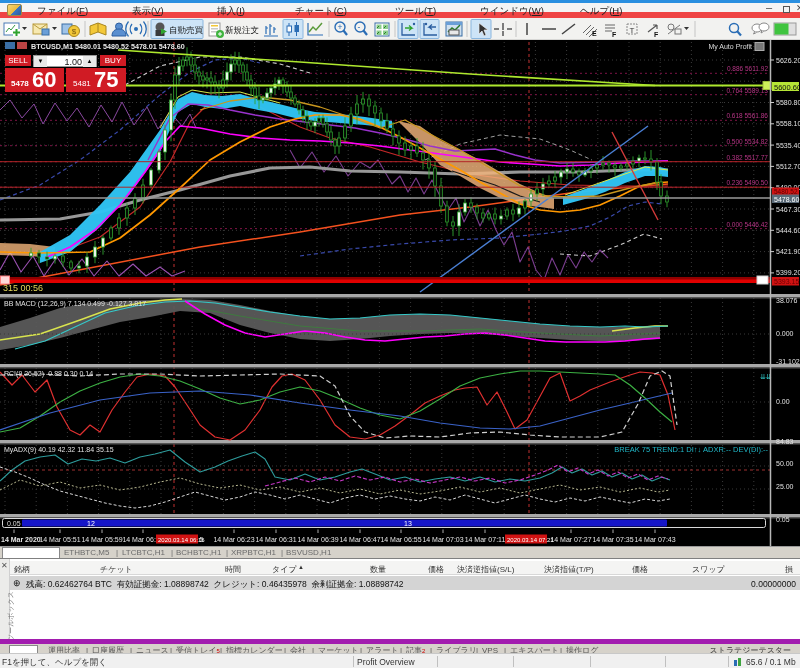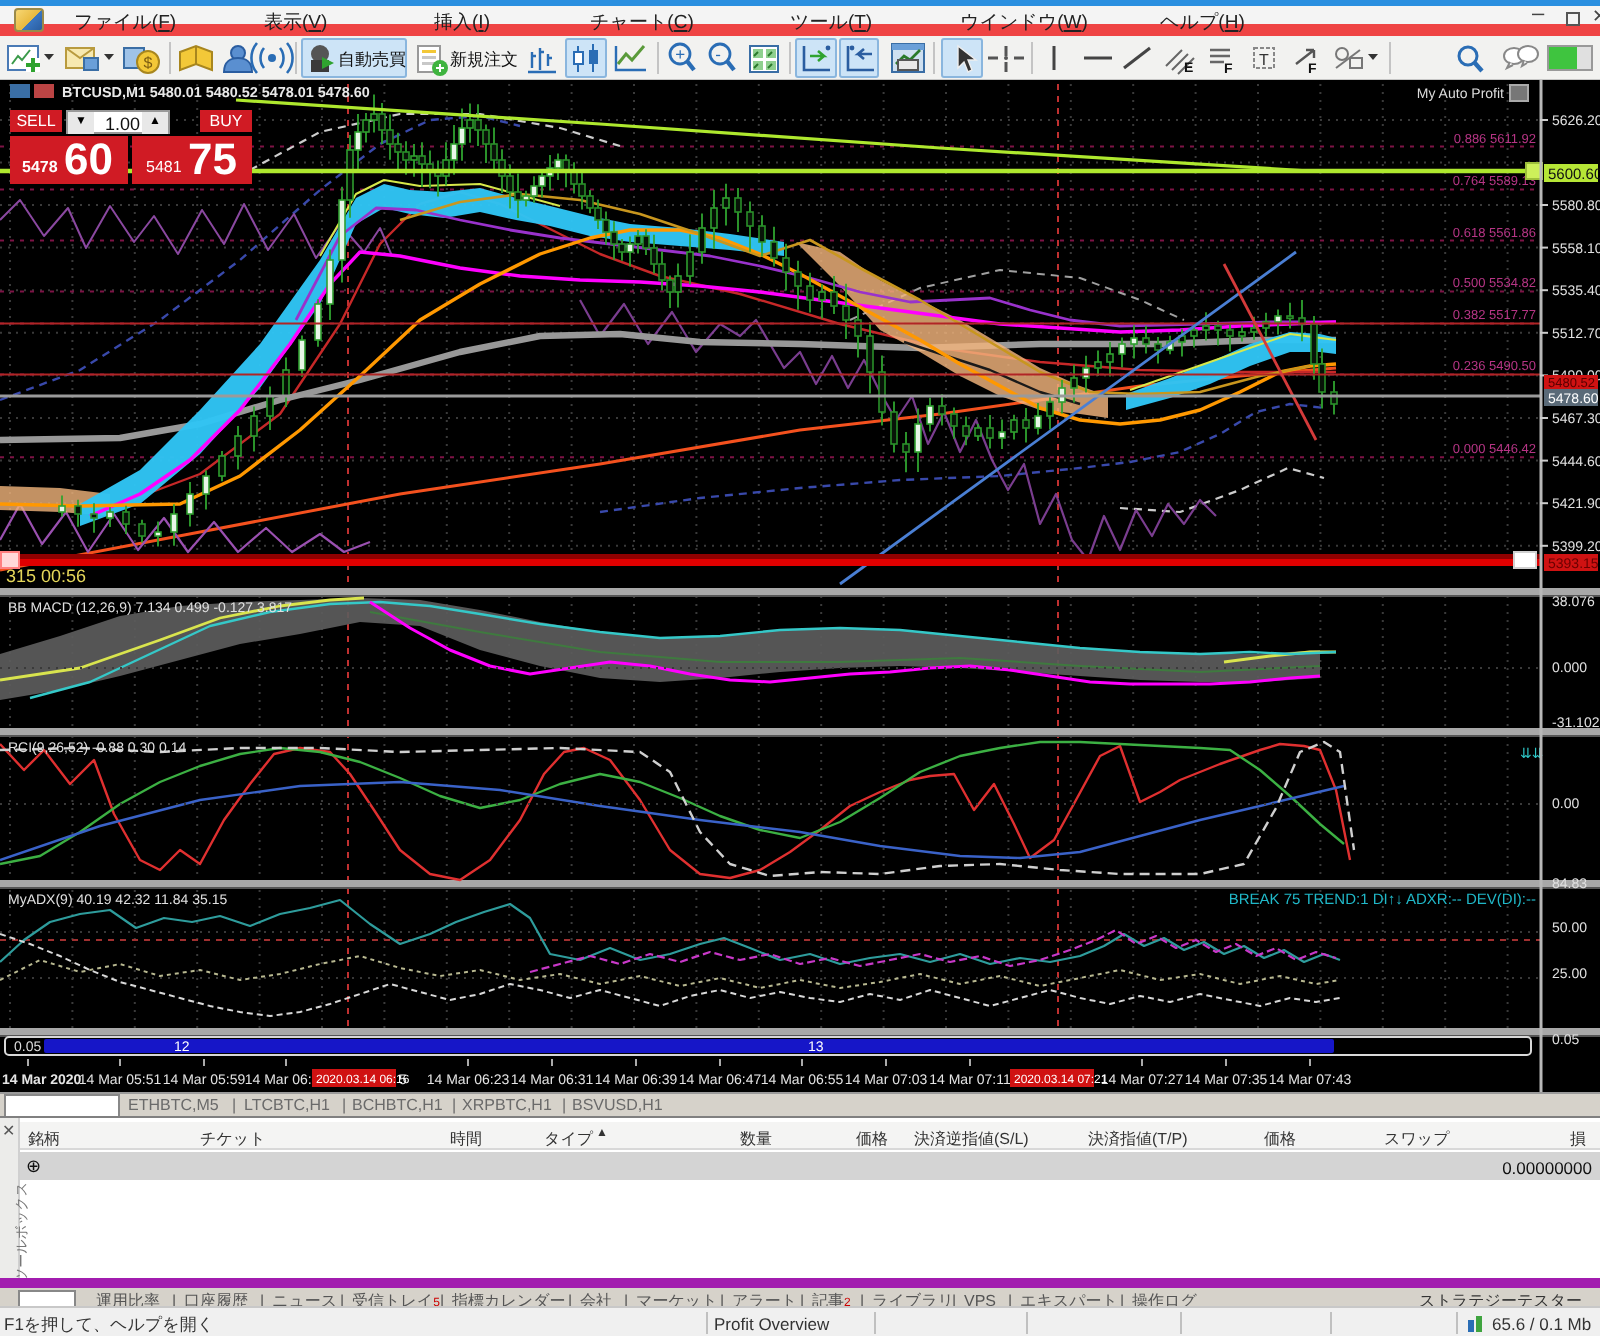--- a/index.html
+++ b/index.html
@@ -524,21 +524,21 @@
 <text x="655" y="502" text-anchor="middle" font-size="7" fill="#e4e4e4" font-family="Liberation Sans, sans-serif">14 Mar 07:43</text>
 <text x="199.5" y="502" font-size="7" fill="#e4e4e4" font-family="Liberation Sans, sans-serif">5</text>
 <rect x="156" y="494.5" width="42" height="9" fill="#d01212"></rect>
 <text x="158" y="501.5" font-size="6" fill="#fff" font-family="Liberation Sans, sans-serif">2020.03.14 06:16</text>
 <rect x="505" y="494.5" width="42" height="9" fill="#d01212"></rect>
 <text x="507" y="501.5" font-size="6" fill="#fff" font-family="Liberation Sans, sans-serif">2020.03.14 07:21</text>
 </svg>
 
 <div class="abs" style="left:5px;top:55px;width:121px;height:37px">
  <div class="abs" style="left:0;top:0;width:26px;height:11px;background:#d01b24;color:#fff;font-size:8px;text-align:center;line-height:11px">SELL</div>
- <div class="abs" style="left:28px;top:0;width:52px;height:11.5px;background:#fff;border:1px solid #999">
+ <div class="abs" style="left:28px;top:0;width:64px;height:11.5px;background:#fff;border:1px solid #999">
    <div class="abs" style="left:0;top:0;width:13px;height:11px;background:#e8e8e8;font-size:6px;text-align:center;line-height:11px">▼</div>
    <div class="abs" style="right:14px;top:0.5px;font-size:9px;color:#111">1.00</div>
    <div class="abs" style="right:0;top:0;width:13px;height:11px;background:#e8e8e8;font-size:6px;text-align:center;line-height:11px">▲</div>
  </div>
  <div class="abs" style="left:95px;top:0;width:26px;height:11px;background:#d01b24;color:#fff;font-size:8px;text-align:center;line-height:11px">BUY</div>
  <div class="abs" style="left:0;top:13px;width:59px;height:24px;background:#d01b24;color:#fff">
    <span class="abs" style="left:6px;top:11px;font-size:8px;font-weight:bold">5478</span>
    <span class="abs" style="left:27px;top:-1px;font-size:22px;font-weight:bold">60</span>
  </div>
  <div class="abs" style="left:61px;top:13px;width:60px;height:24px;background:#d01b24;color:#fff">
@@ -574,20 +574,21 @@
   <span class="th" style="left:360px">数量</span>
       <span class="th" style="left:418px">価格</span>
   <span class="th" style="left:447px">決済逆指値(S/L)</span>
       <span class="th" style="left:534px">決済指値(T/P)</span>
   <span class="th" style="left:622px">価格</span>
       <span class="th" style="left:682px">スワップ</span>
   <span class="th" style="left:775px">損益</span>
  </div>
  <div class="brow">
   <span class="abs" style="left:3px;top:2px;font-size:9px">⊕</span>
+  <span class="abs" style="left:16px;top:2.5px">残高: 0.62462764 BTC&nbsp;&nbsp;有効証拠金: 1.08898742&nbsp;&nbsp;クレジット: 0.46435978&nbsp;&nbsp;余剰証拠金: 1.08898742</span>
   <span class="abs" style="right:4px;top:2.5px">0.00000000</span>
  </div>
 </div>
 
 <div class="btabs">
  <span class="tabA" style="left:9px;top:1px;height:13px;line-height:12px;font-size:8.5px">取引</span>
  <span class="tabI" style="left:44px;top:2px">運用比率</span>
     <span class="tabI" style="left:82px;top:2px">|</span>
  <span class="tabI" style="left:88px;top:2px">口座履歴</span>
     <span class="tabI" style="left:126px;top:2px">|</span>

